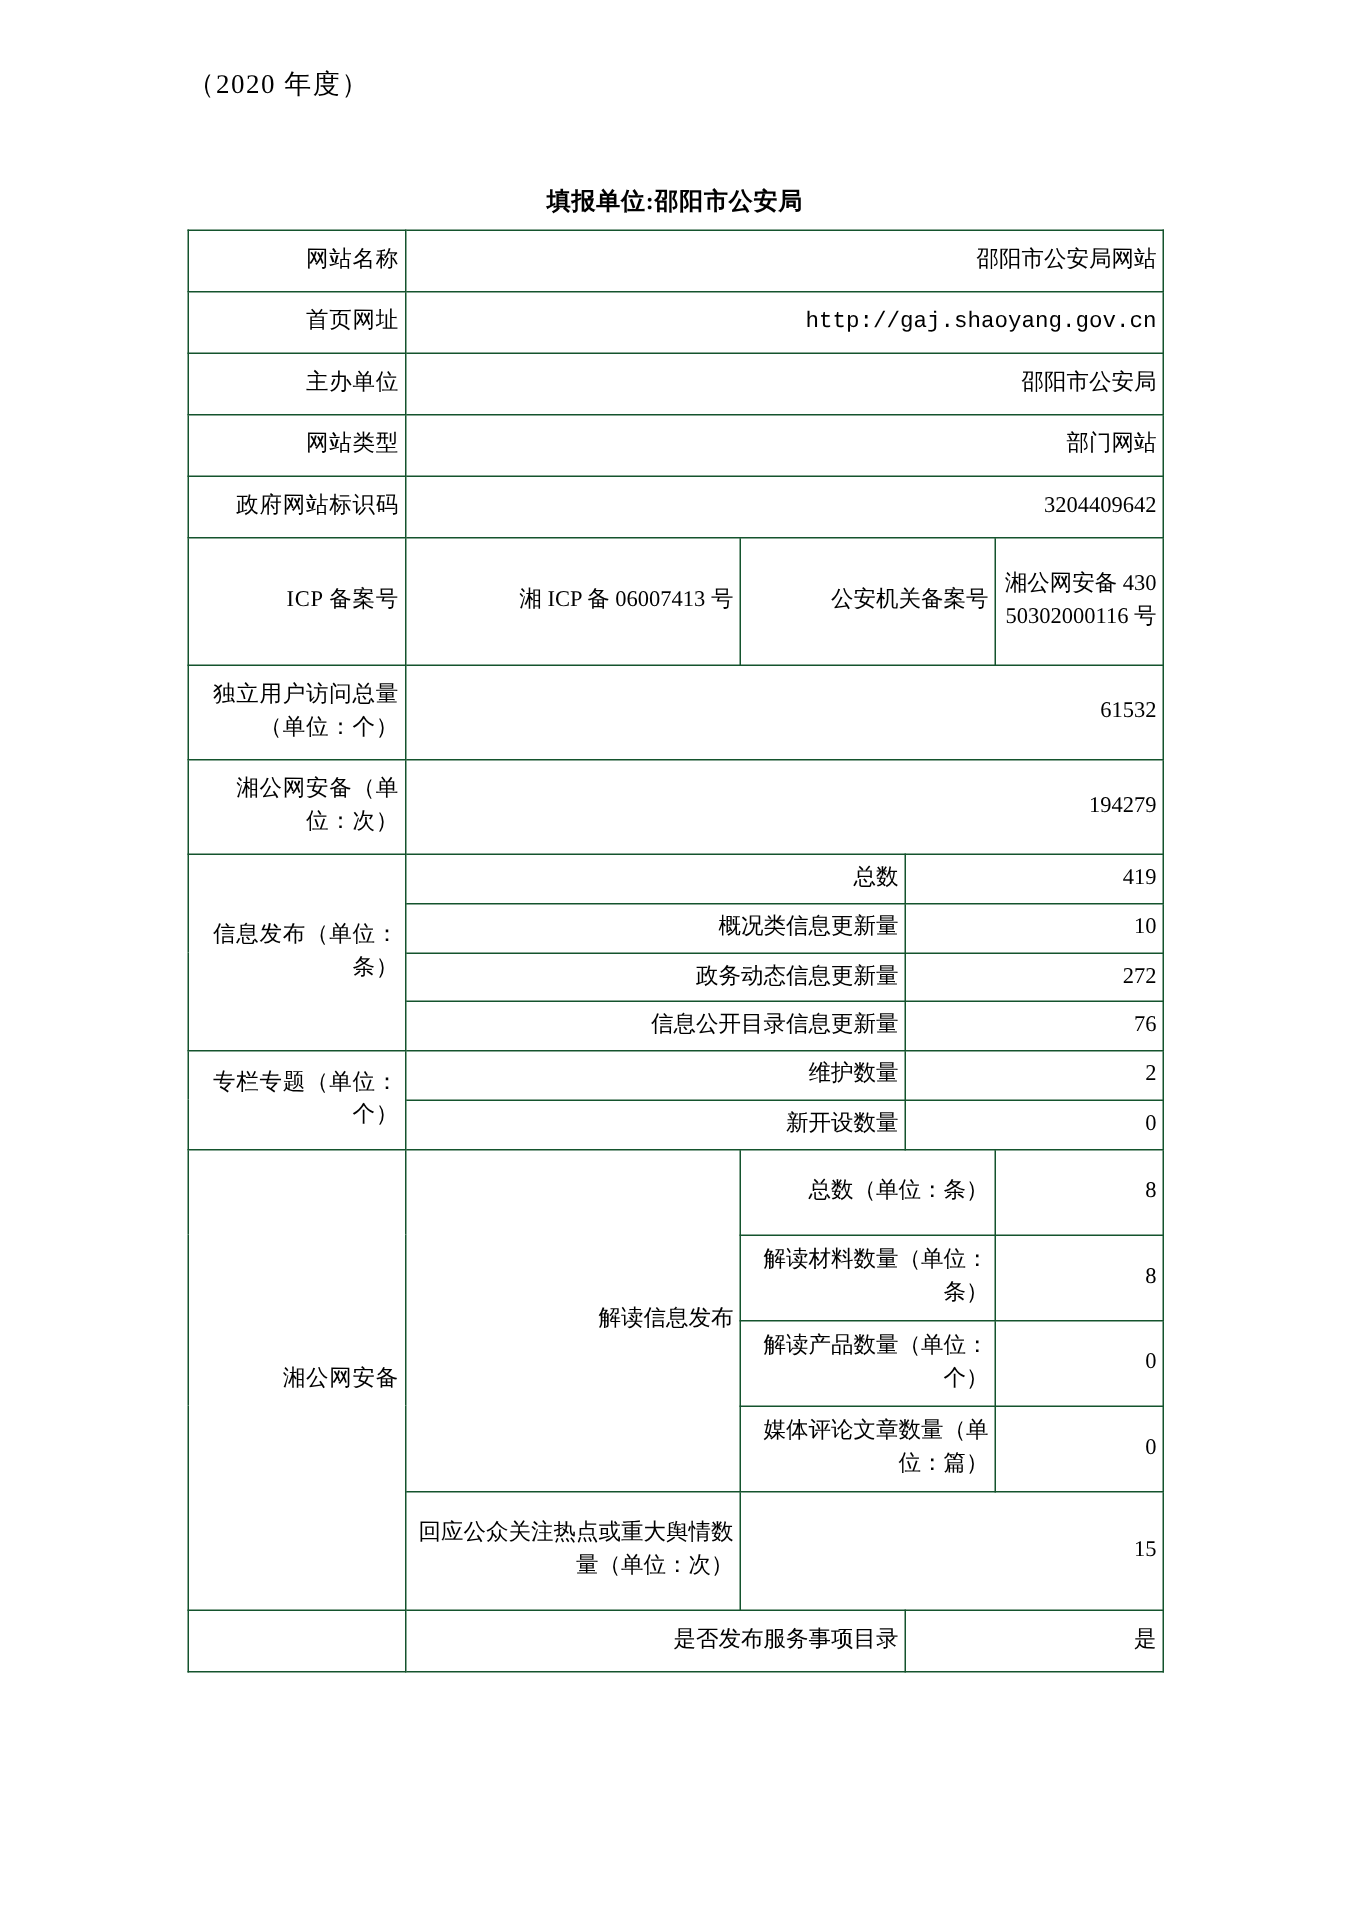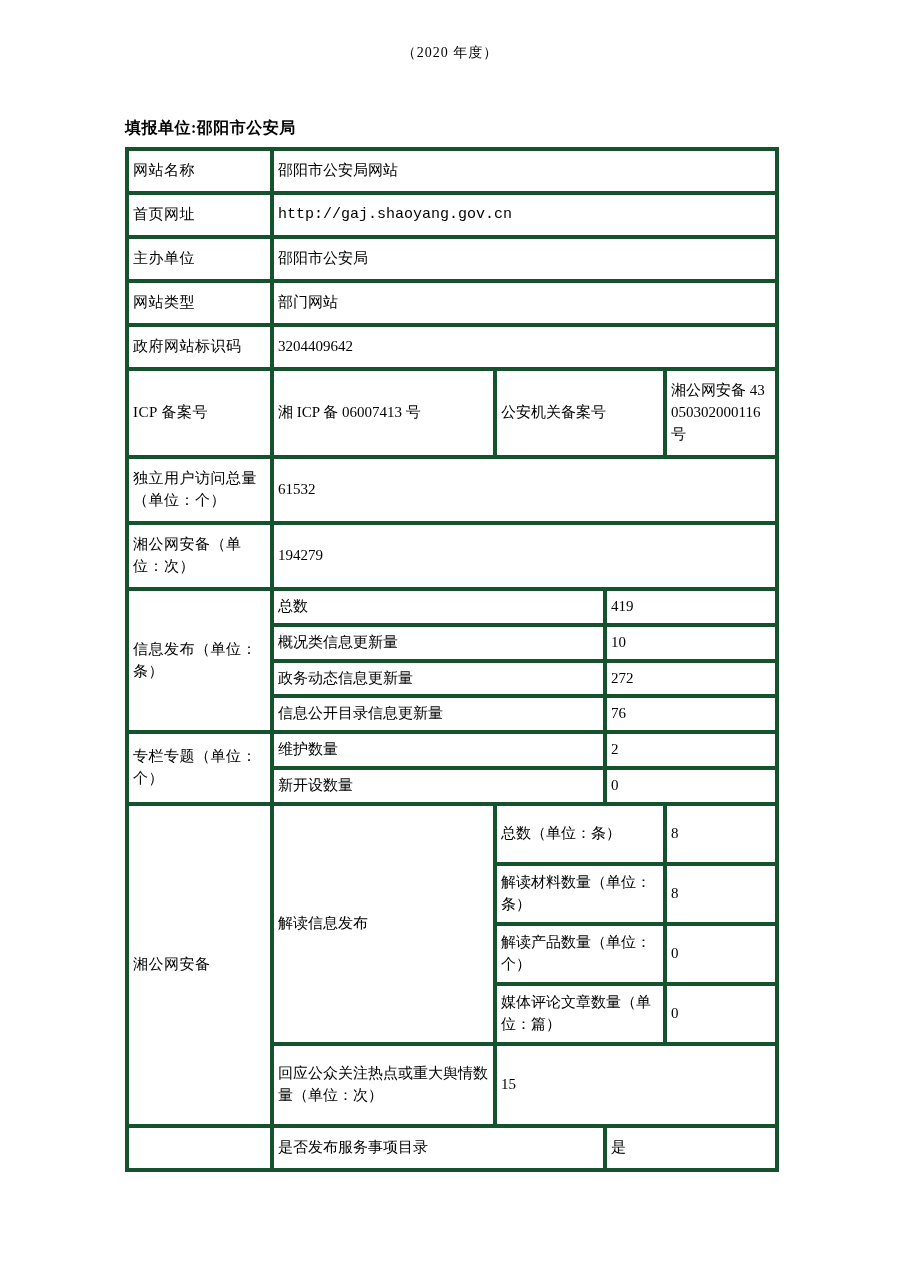--- a/index.html
+++ b/index.html
@@ -23,41 +23,42 @@
   }
   .doc-title {
     text-align: center;
     font-size: 30px;
     font-weight: bold;
     letter-spacing: 2px;
     margin-top: 112px;
     font-family: "DejaVu Sans", sans-serif;
   }
   .doc-subtitle {
-    text-align: center;
-    font-size: 14px;
+    text-align: left;
+    font-size: 18px;
     margin-top: 44px;
     letter-spacing: 1px;
   }
   .reporter-line {
     margin-top: 56px;
     font-size: 16px;
     font-weight: bold;
     letter-spacing: 0.5px;
+    text-align: center;
   }
   table.report {
     margin-top: 8px;
     border-collapse: collapse;
     width: 650px;
     table-layout: fixed;
   }
   table.report td {
-    border: 4px solid #14532d;
+    border: 1px solid #14532d;
     font-size: 15px;
-    text-align: left;
+    text-align: right;
     vertical-align: middle;
     padding: 5px 4px;
     line-height: 1.45;
     word-break: break-all;
   }
   td.label {
     letter-spacing: 0.5px;
   }
   td.mono {
     font-family: "Liberation Mono", monospace;

